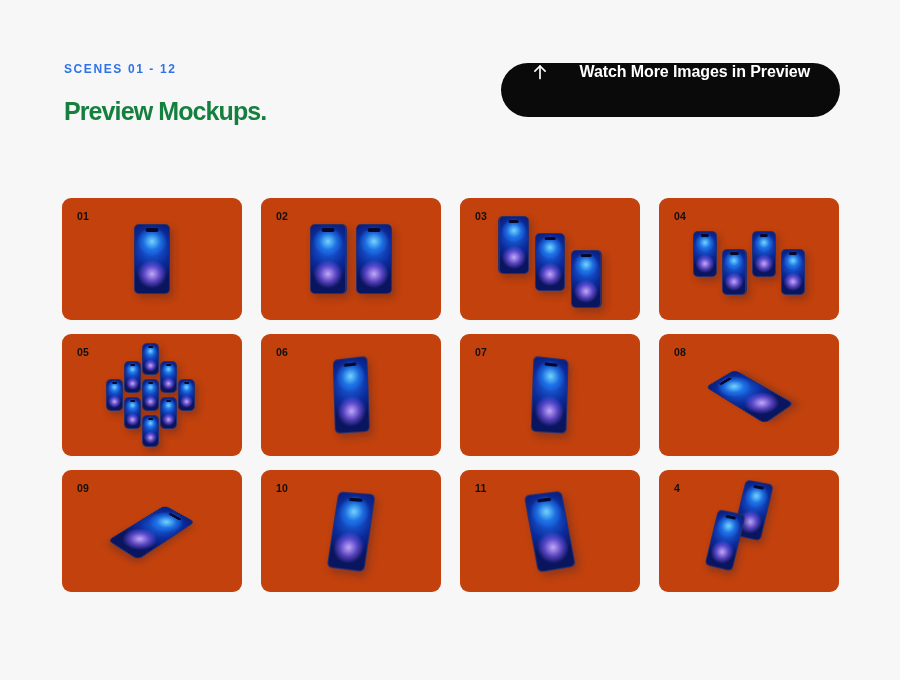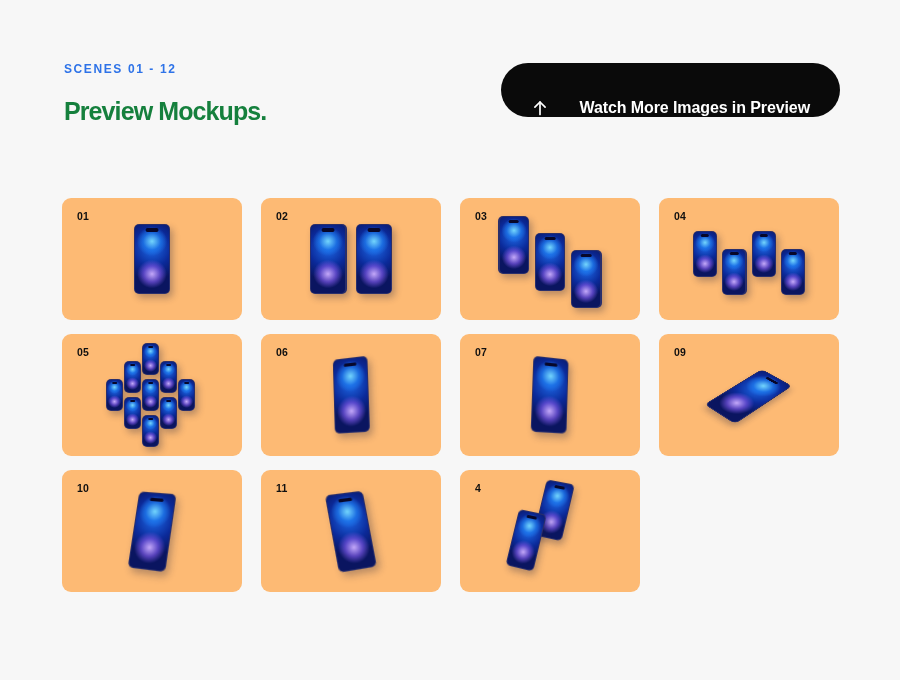--- a/index.html
+++ b/index.html
@@ -40,21 +40,21 @@
     margin: 0;
     line-height: 1;
     padding-top: 24px;
   }
 
   .cta-button {
     position: absolute;
     right: 0px;
     top: 8px;
     display: flex;
-    align-items: flex-end;
+    align-items: flex-start;
     gap: 31px;
     background: #0a0a0a;
     color: #ffffff;
     border: none;
     border-radius: 34px;
     padding: 0 30px;
     height: 54px;
     font-family: "Liberation Sans", sans-serif;
     font-size: 16px;
     font-weight: bold;
@@ -76,21 +76,21 @@
     top: 198px;
     width: 779px;
     display: grid;
     grid-template-columns: repeat(4, 180px);
     grid-auto-rows: 122px;
     column-gap: 19px;
     row-gap: 14px;
   }
   .card {
     position: relative;
-    background: #fdba74;
+    background: #c2410c;
     border-radius: 9px;
     overflow: hidden;
     text-align: right;
   }
   .card-label {
     position: absolute;
     left: 15px;
     top: 12px;
     font-size: 10.5px;
     font-weight: bold;
@@ -377,20 +377,30 @@
     <span class="card-label">07</span>
     <div class="stage persp">
       <div class="phone p-lg tilt-7">
         <div class="screen">
             <span class="notch"></span>
           </div>
       </div>
     </div>
   </div>
 
+  <div class="card">
+    <span class="card-label">08</span>
+    <div class="stage persp">
+      <div class="phone p-lg tilt-8">
+        <div class="screen">
+            <span class="notch"></span>
+          </div>
+      </div>
+    </div>
+  </div>
 
   <div class="card">
     <span class="card-label">09</span>
     <div class="stage persp">
       <div class="phone p-lg tilt-9">
         <div class="screen">
             <span class="notch"></span>
           </div>
       </div>
     </div>

